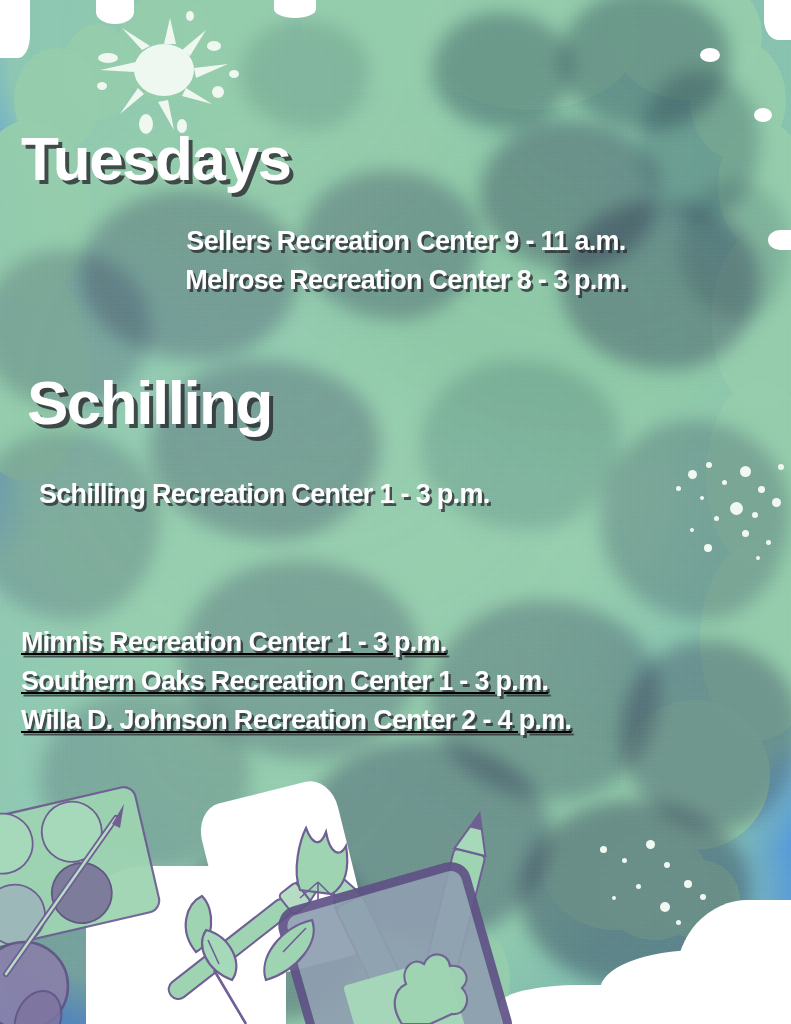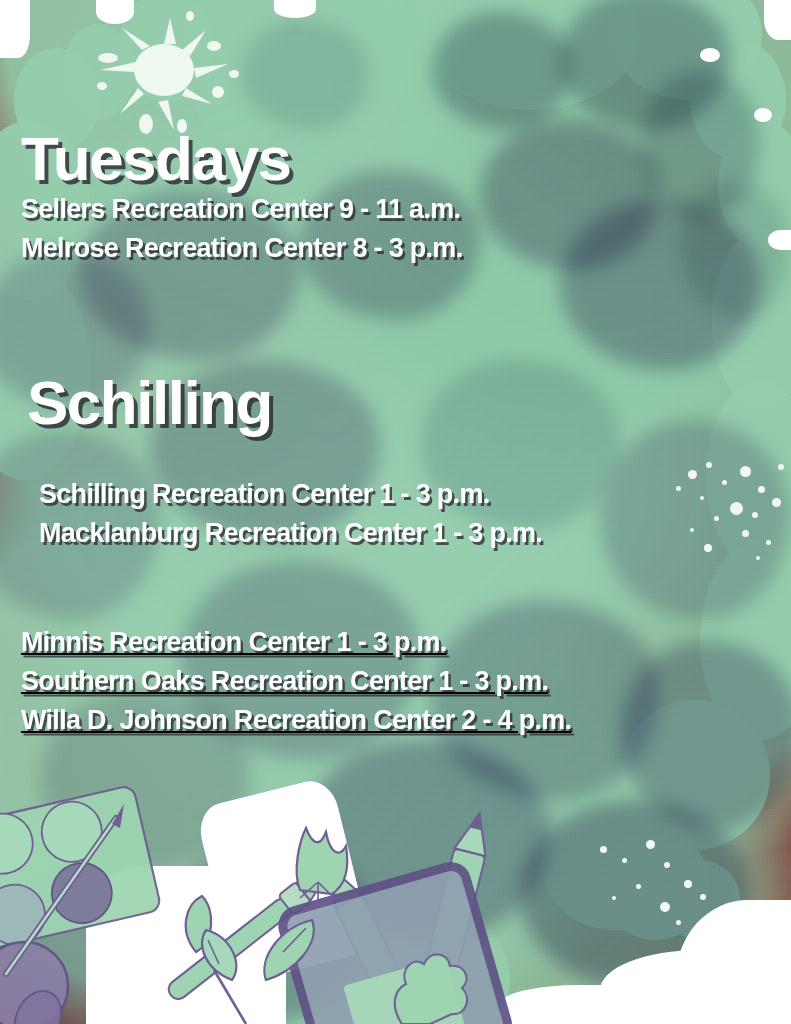--- a/index.html
+++ b/index.html
@@ -10,21 +10,21 @@
   }
   body {
     font-family: "Liberation Sans", sans-serif;
   }
 
   .poster {
     position: relative;
     width: 791px;
     height: 1024px;
     overflow: hidden;
-    background: #7f1d1d;
+    background: #3b82f6;
   }
 
   
   .bg-layer {
     position: absolute;
     inset: 0;
     pointer-events: none;
   }
 
   .bg-base {
@@ -145,21 +145,21 @@
 
   
   #block-tuesday   { top: 128px; }
   #block-wednesday { top: 372px; }
   #block-thursday  { top: 583px; }
 
   #block-tuesday   .day-heading { margin-left: 21px; }
   #block-wednesday .day-heading { margin-left: 27px; }
   #block-thursday  .day-heading { margin-left: 29px; }
 
-  #block-tuesday   .venue-list { margin-left: 21px; }
+  #block-tuesday   .venue-list { margin-top: 32px; margin-left: 21px; text-align: center; }
   #block-wednesday .venue-list { margin-top: 41px; margin-left: 39px; }
   #block-thursday  .venue-list { margin-top: 40px; margin-left: 21px; text-decoration: underline; }
 </style>
 </head>
 <body>
 
 <div class="poster">
 
   <div class="bg-layer">
 
@@ -367,21 +367,20 @@
       <ul class="venue-list">
         <li class="venue-item">Sellers Recreation Center 9 - 11 a.m.</li>
         <li class="venue-item">Melrose Recreation Center 8 - 3 p.m.</li>
       </ul>
     </section>
 
     <section class="day-block" id="block-wednesday">
       <h2 class="day-heading">Schilling</h2>
       <ul class="venue-list">
         <li class="venue-item">Schilling Recreation Center 1 - 3 p.m.</li>
-        <li class="venue-item">Macklanburg Recreation Center 1 - 3 p.m.</li>
       </ul>
     </section>
 
     <section class="day-block" id="block-thursday">
       <ul class="venue-list">
         <li class="venue-item">Minnis Recreation Center 1 - 3 p.m.</li>
         <li class="venue-item">Southern Oaks Recreation Center 1 - 3 p.m.</li>
         <li class="venue-item">Willa D. Johnson Recreation Center 2 - 4 p.m.</li>
       </ul>
     </section>

